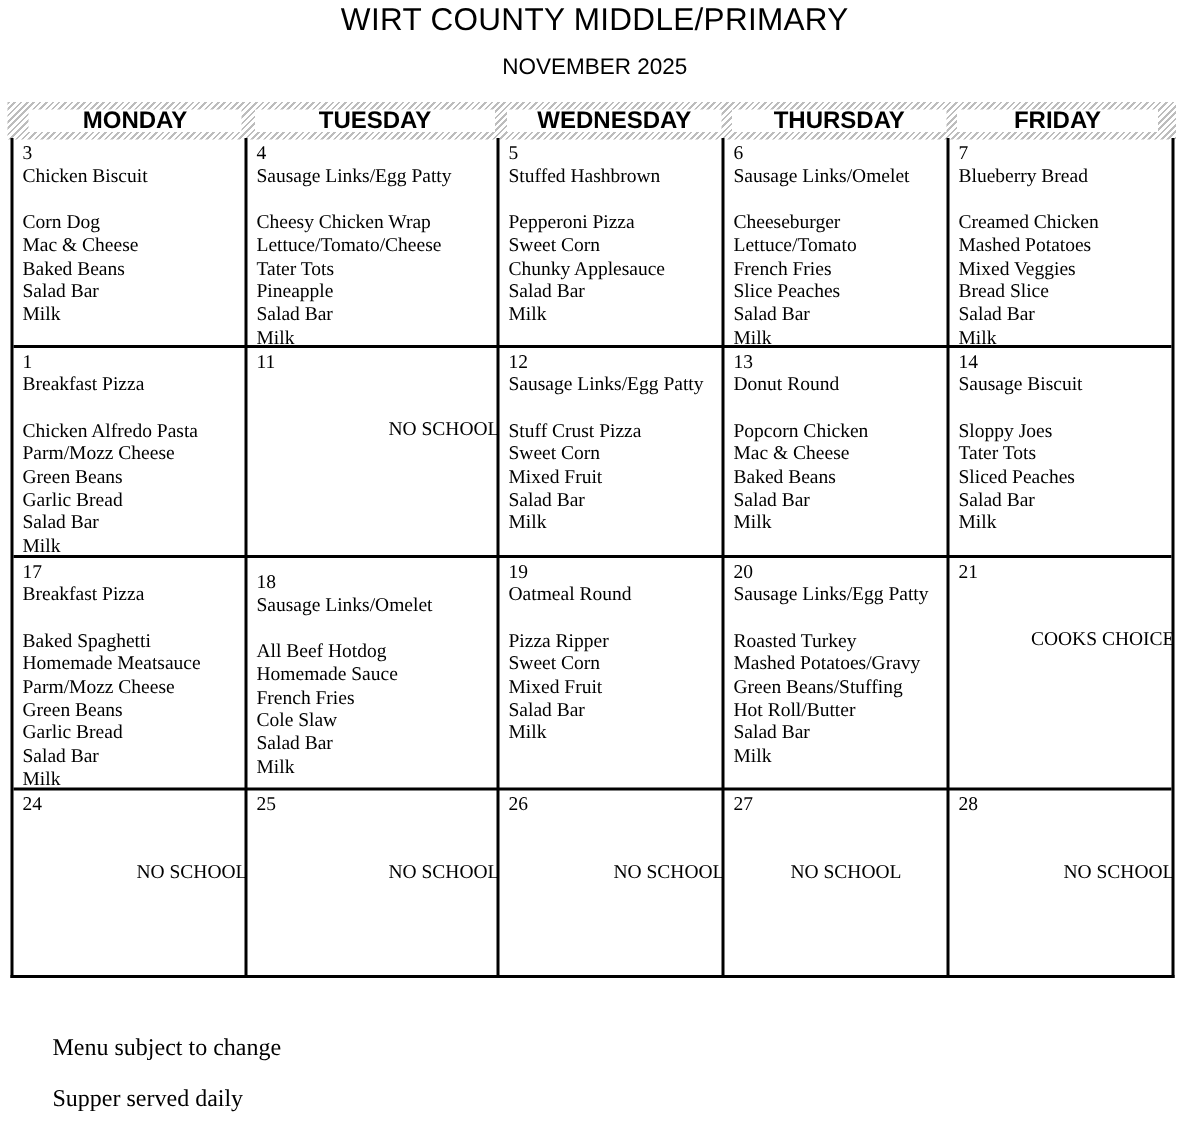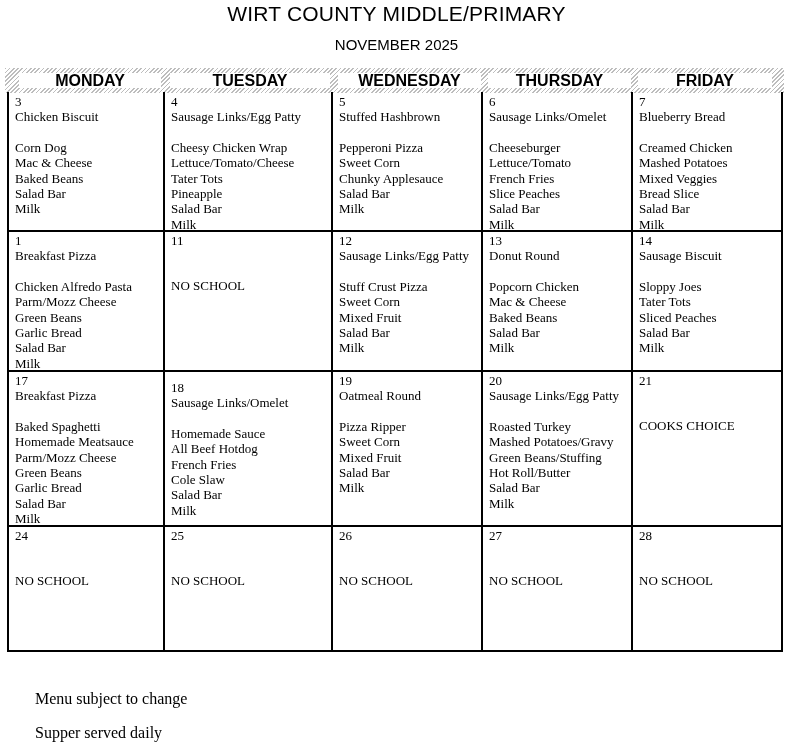--- a/index.html
+++ b/index.html
@@ -29,21 +29,21 @@
   .vline { position:absolute; top:0; bottom:0; width:2px; background:#000; }
   .hline { position:absolute; left:0; right:0; height:2px; background:#000; }
   .cell {
     position:absolute; box-sizing:border-box; padding:2px 0 0 6px;
     font-family:"Liberation Serif", serif; font-size:13px; line-height:15.4px; color:#000;
   }
   .cell .day { display:block; }
   .cell .bk { display:block; }
   .cell .gap { display:block; height:15px; }
   .cell .item { display:block; white-space:nowrap; }
-  .cell .special { display:block; white-space:nowrap; }
+  .cell .special { display:block; white-space:nowrap;text-align:right; }
   .note {
     position:absolute; left:35px; font-family:Liberation Serif, serif; font-size:16px; color:#000;
   }
 </style>
 </head>
 <body>
 
 <div class="title">WIRT COUNTY MIDDLE/PRIMARY</div>
 <div class="subtitle">NOVEMBER 2025</div>
 
@@ -171,22 +171,22 @@
       <span class="item">Parm/Mozz Cheese</span>
       <span class="item">Green Beans</span>
       <span class="item">Garlic Bread</span>
       <span class="item">Salad Bar</span>
       <span class="item">Milk</span>
     </div>
     <div class="cell" style="left: 156px; top: 266px; width: 168px; height: 117px; margin-top: 20px;">
       <span class="day">18</span>
       <span class="bk">Sausage Links/Omelet</span>
       <span class="gap"></span>
+      <span class="item">All Beef Hotdog</span>
       <span class="item">Homemade Sauce</span>
-      <span class="item">All Beef Hotdog</span>
       <span class="item">French Fries</span>
       <span class="item">Cole Slaw</span>
       <span class="item">Salad Bar</span>
       <span class="item">Milk</span>
     </div>
     <div class="cell" style="left: 324px; top: 279px; width: 150px; height: 155px;">
       <span class="day">19</span>
       <span class="bk">Oatmeal Round</span>
       <span class="gap"></span>
       <span class="item">Pizza Ripper</span>

